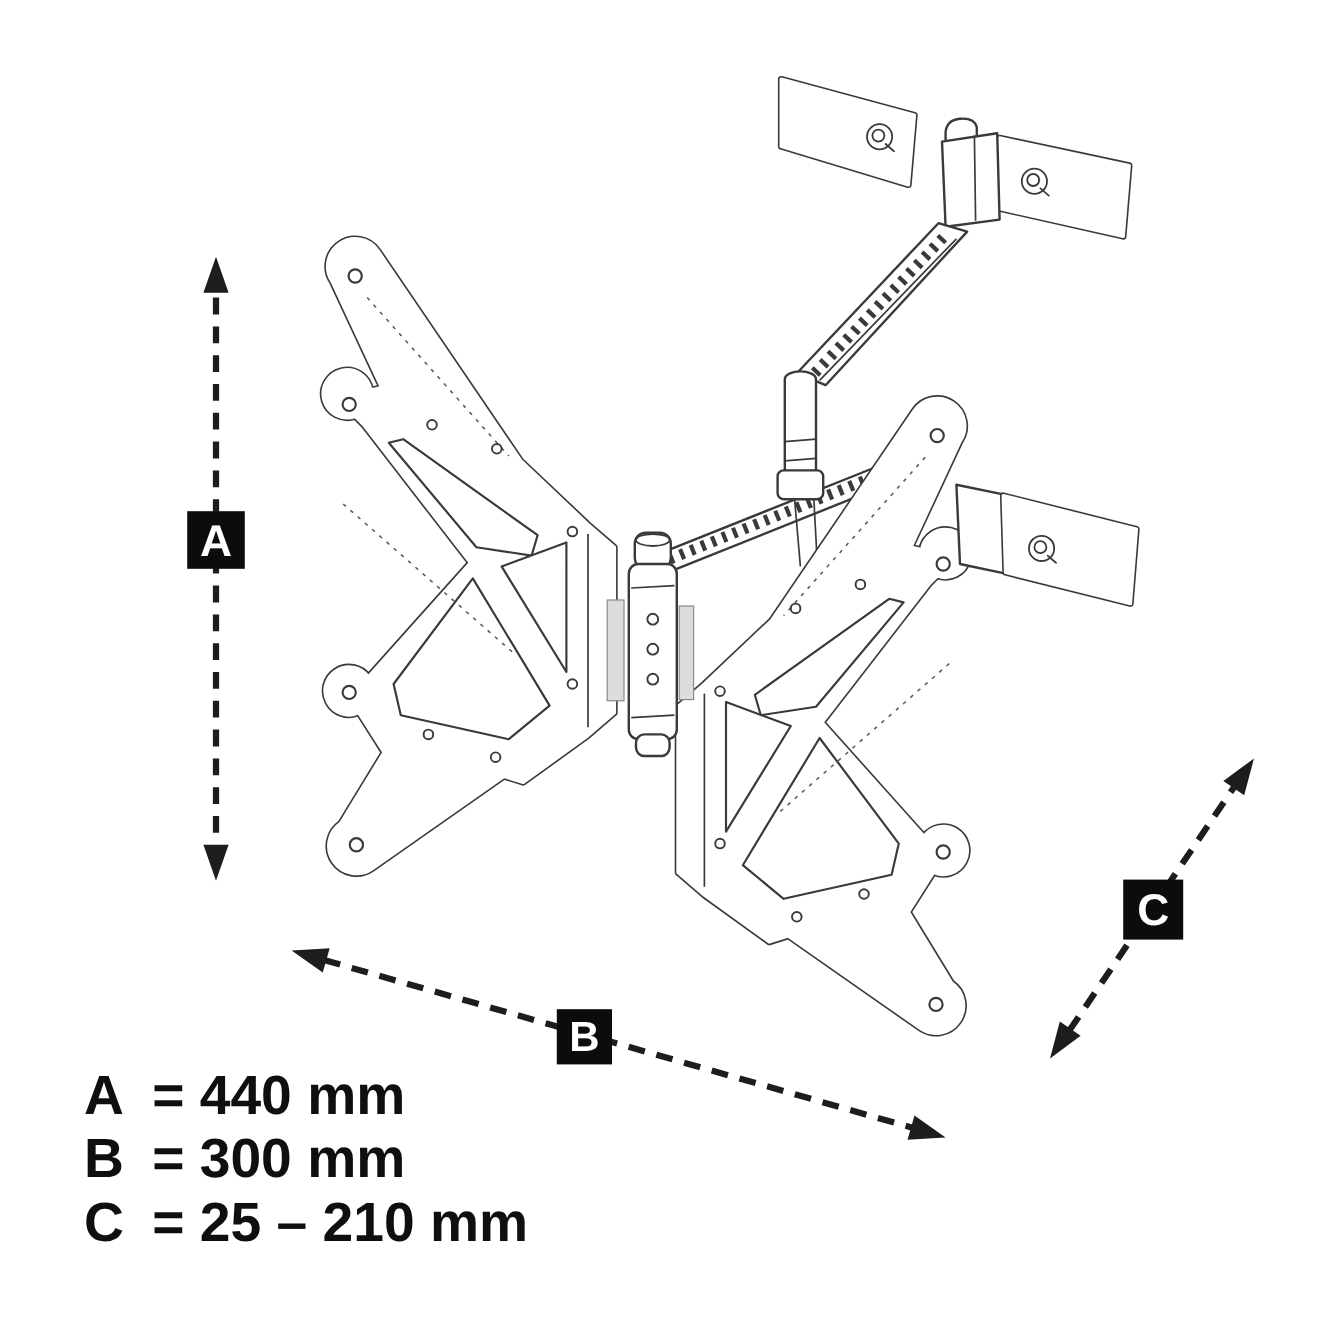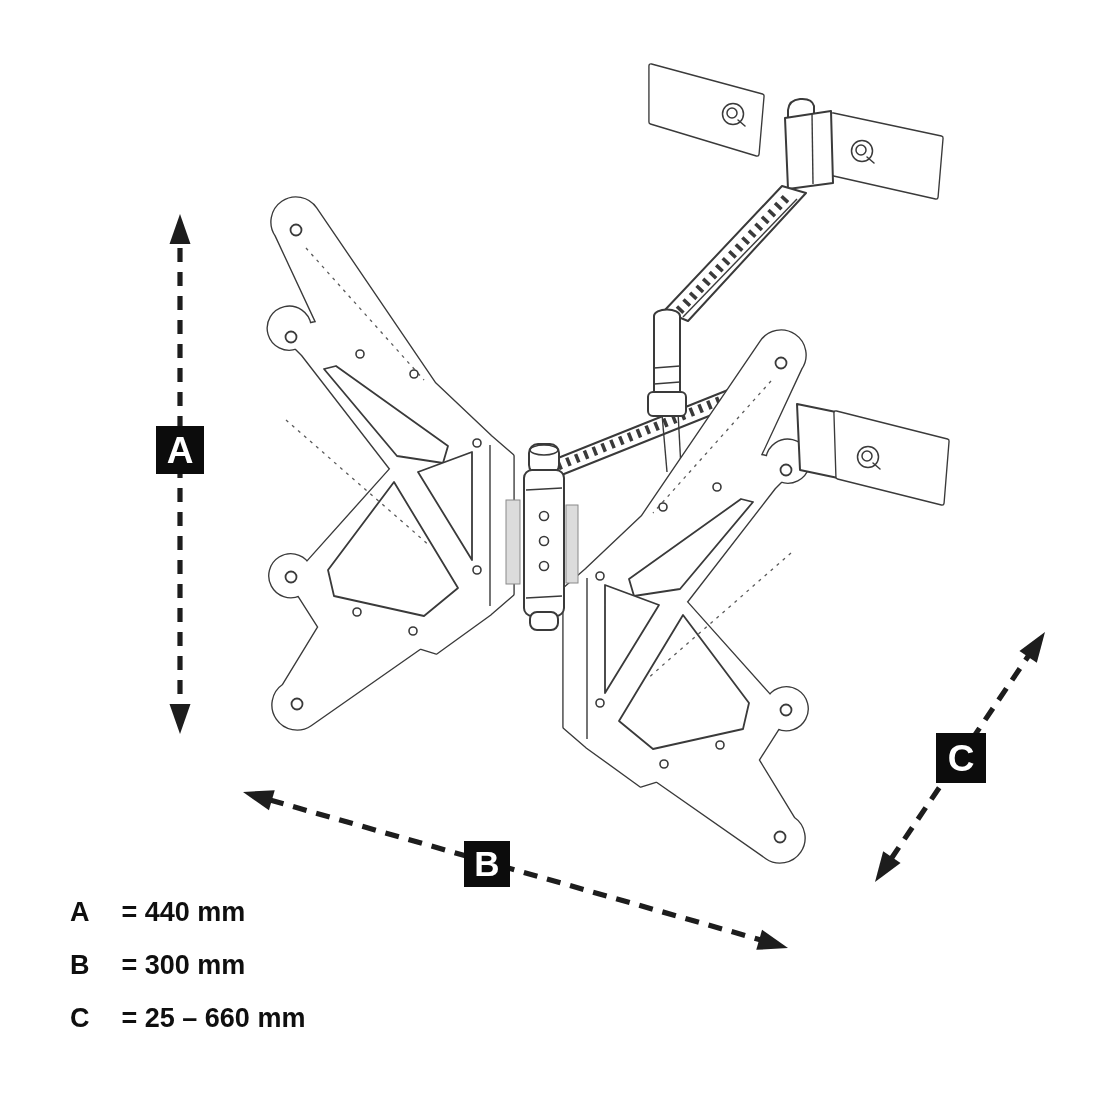--- a/index.html
+++ b/index.html
@@ -20,21 +20,21 @@
   .teeth{fill:none;stroke:#3a3a3a;stroke-width:9;stroke-dasharray:3.5 6;}
   .seam{fill:none;stroke:#3a3a3a;stroke-width:1.4;}
   .gray{fill:#dcdcdc;stroke:#8a8a8a;stroke-width:1;}
   .dim{fill:none;stroke:#1d1d1d;stroke-width:5.2;stroke-dasharray:14 10;}
   .head{fill:#1d1d1d;stroke:none;}
   .lbl-bg{fill:#0c0c0c;}
   .lbl-tx{fill:#ffffff;font-weight:bold;text-anchor:middle;font-family:"Liberation Sans",sans-serif;}
   .legend{
     position:absolute;left:70px;top:886px;color:#0f0f0f;
   }
-  .legend-row{height:53px;line-height:53px;font-size:27px;font-weight:bold;white-space:nowrap;}
+  .legend-row{height:53px;line-height:53px;font-size:46px;font-weight:bold;white-space:nowrap;}
   .legend-letter{display:inline-block;min-width:44px;}
 </style>
 </head>
 <body>
 
 <div class="canvas">
   <svg width="1100" height="1100" viewBox="0 0 1100 1100">
     <defs>
       <path id="arrowhead" d="M0,0 L-30,-10.5 L-30,10.5 Z"></path>
       <g id="screw">
@@ -168,16 +168,16 @@
     <div class="legend-row">
       <span class="legend-letter">A</span>
       <span>= 440 mm</span>
     </div>
     <div class="legend-row">
       <span class="legend-letter">B</span>
       <span>= 300 mm</span>
     </div>
     <div class="legend-row">
       <span class="legend-letter">C</span>
-      <span>= 25 – 660 mm</span>
+      <span>= 25 – 210 mm</span>
     </div>
   </div>
 </div>
 
 </body></html>

